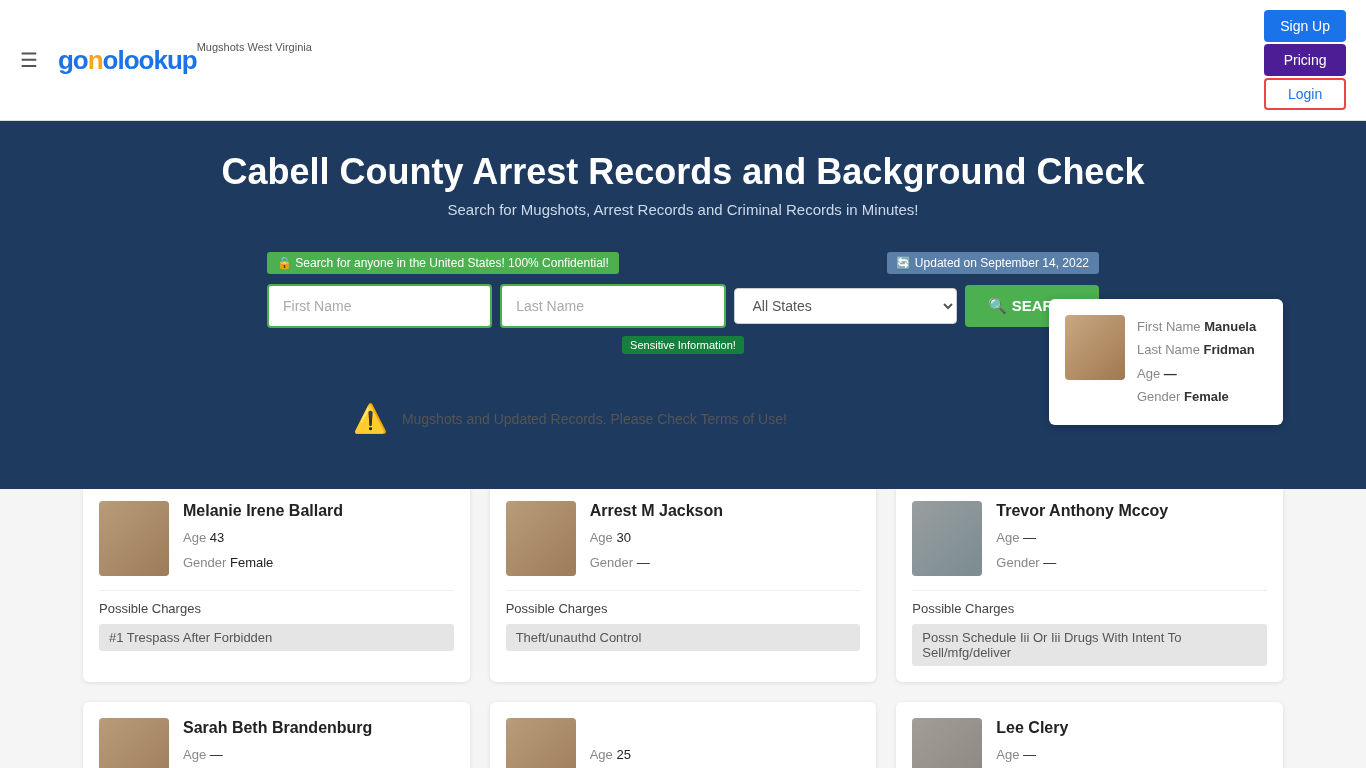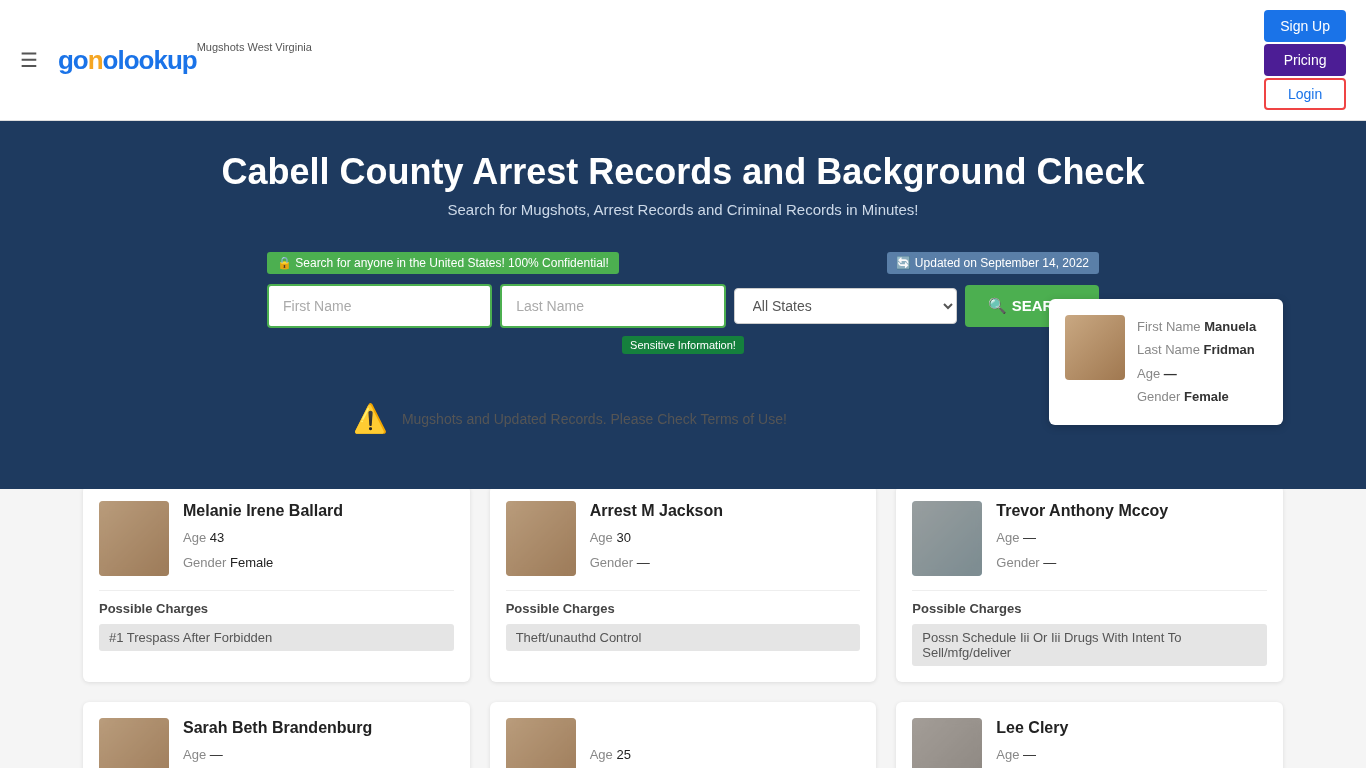--- a/index.html
+++ b/index.html
@@ -165,21 +165,21 @@
       inset: 0;
       backdrop-filter: blur(4px);
       background: rgba(150,130,110,0.3);
     }
     .person-details { flex: 1; }
     .person-name { font-size: 16px; font-weight: bold; color: #222; margin-bottom: 6px; }
     .person-meta { font-size: 13px; color: #555; line-height: 1.9; }
     .person-meta .meta-label { color: #888; }
     .person-meta .meta-value { color: #222; }
     .charges-section { border-top: 1px solid #eee; padding-top: 10px; }
-    .charges-label { font-size: 13px; font-weight: bold; color: #444; margin-bottom: 8px; }
+    .charges-label { font-size: 13px; font-weight: normal; color: #444; margin-bottom: 8px; }
     .charge-item {
       font-size: 13px;
       color: #555;
       background: #e5e5e5;
       padding: 6px 10px;
       border-radius: 3px;
     }
 
     
     .hero-wrapper { position: relative; }

